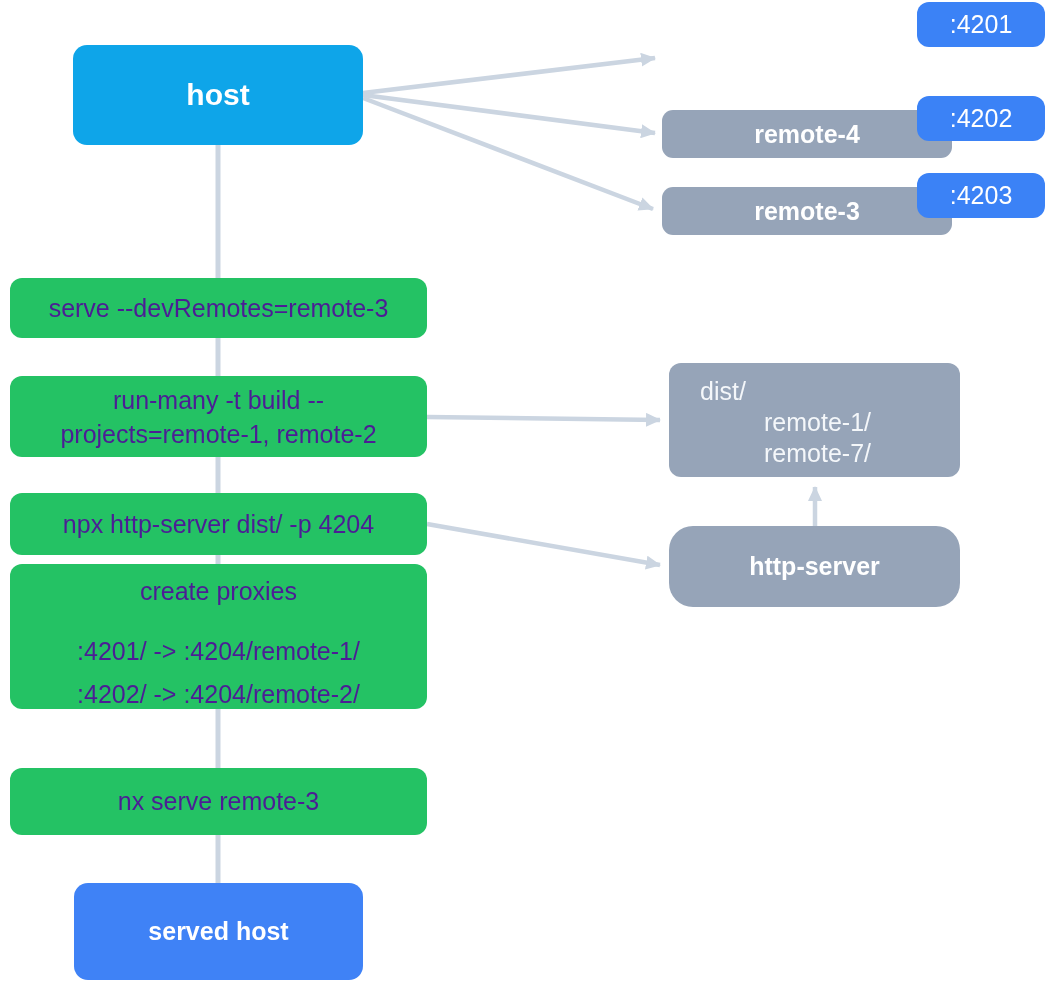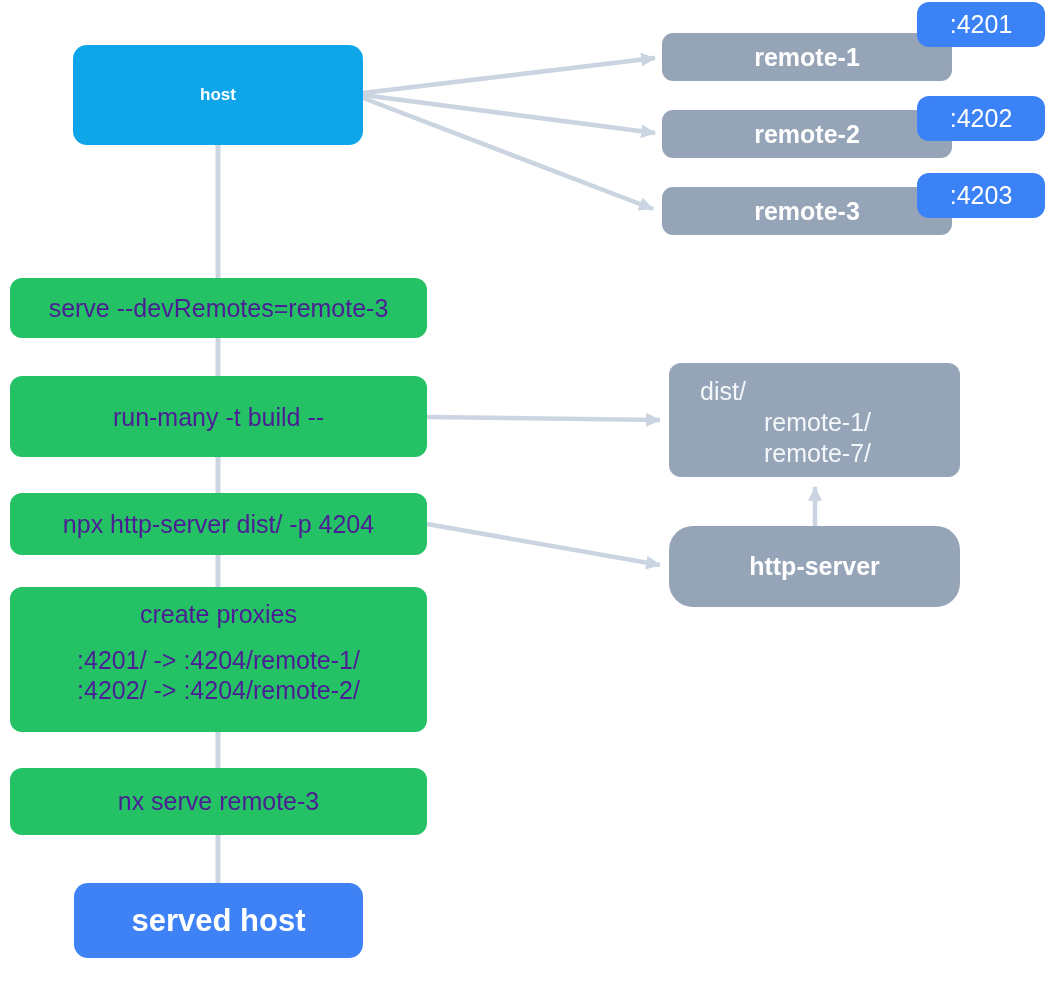--- a/index.html
+++ b/index.html
@@ -31,21 +31,21 @@
   .node{
     position:absolute;
     box-sizing:border-box;
     display:flex;align-items:center;justify-content:center;
     color:var(--c-text);
     z-index:1;
   }
   .node-host{
     left:73px;top:45px;width:290px;height:100px;
     background:var(--c-host);border-radius:14px;
-    font-size:17px;font-weight:bold;
+    font-size:30px;font-weight:bold;
   }
   .remote-box{
     width:290px;height:48px;left:662px;
     background:var(--c-remote);border-radius:11px;
     font-size:25px;font-weight:bold;
     z-index:1;
   }
   .remote-1{top:33px;}
   .remote-2{top:110px;}
   .remote-3{top:187px;}
@@ -62,43 +62,43 @@
     left:10px;width:417px;
     background:var(--c-command);border-radius:12px;
     font-size:25px;font-weight:400;
     color:#4c1d95;
     text-align:center;
   }
   .cmd-serve{top:278px;height:60px;}
   .cmd-run-many{top:376px;height:81px;flex-direction:column;line-height:34px;}
   .cmd-http{top:493px;height:62px;}
   .cmd-proxies{
-    top:587px;height:145px;
-    flex-direction:column;justify-content:flex-start;
+    top:564px;height:145px;
+    flex-direction:column;justify-content:space-between;
     padding-top:12px;line-height:30px;
   }
   .cmd-proxies .proxy-line-1{margin-top:16px;}
   .cmd-nx-serve{top:768px;height:67px;}
   .dist-box{
     left:669px;top:363px;width:291px;height:114px;
     background:var(--c-remote);border-radius:12px;
     font-size:25px;font-weight:400;color:#f4f7fa;
     flex-direction:column;align-items:flex-start;justify-content:flex-start;
     padding:13px 14px 0 31px;line-height:31px;
   }
   .dist-box .dist-entry{margin-left:64px;}
   .http-server-box{
     left:669px;top:526px;width:291px;height:81px;
     background:var(--c-remote);border-radius:24px;
     font-size:25px;font-weight:bold;
   }
   .node-served-host{
-    left:74px;top:883px;width:289px;height:75px;
+    left:74px;top:883px;width:289px;height:97px;
     background:var(--c-served);border-radius:14px;
-    font-size:31px;font-weight:bold;align-items:center;
+    font-size:25px;font-weight:bold;align-items:center;
   }
 </style>
 </head>
 <body>
 
 <div class="canvas">
 
   <svg class="connectors" viewBox="0 0 1055 991" xmlns="http://www.w3.org/2000/svg">
     <defs>
       <marker id="ah" markerUnits="userSpaceOnUse" markerWidth="16" markerHeight="14" refX="14" refY="7" orient="auto">
@@ -111,47 +111,45 @@
     <line x1="363" y1="98" x2="653" y2="209" stroke-width="4.5" marker-end="url(#ah)"></line>
     <line x1="427" y1="417" x2="660" y2="420" stroke-width="4.5" marker-end="url(#ah)"></line>
     <line x1="427" y1="524" x2="660" y2="565" stroke-width="4.5" marker-end="url(#ah)"></line>
     <line x1="815" y1="526" x2="815" y2="487" stroke-width="4.5" marker-end="url(#ah)"></line>
   </svg>
 
   <div class="node node-host">
     <span>host</span>
   </div>
 
-  <div class="node remote-box remote-1">
-    <span>remote-1</span>
-  </div>
   <div class="node port-badge badge-1">
     <span>:4201</span>
   </div>
 
   <div class="node remote-box remote-2">
-    <span>remote-2</span>
+    <span>remote-4</span>
   </div>
   <div class="node port-badge badge-2">
     <span>:4202</span>
   </div>
 
   <div class="node remote-box remote-3">
     <span>remote-3</span>
   </div>
   <div class="node port-badge badge-3">
     <span>:4203</span>
   </div>
 
   <div class="node cmd cmd-serve">
     <span>serve --devRemotes=remote-3</span>
   </div>
 
   <div class="node cmd cmd-run-many">
     <span>run-many -t build --</span>
+    <span>projects=remote-1, remote-2</span>
   </div>
 
   <div class="node cmd cmd-http">
     <span>npx http-server dist/ -p 4204</span>
   </div>
 
   <div class="node cmd cmd-proxies">
     <span>create proxies</span>
     <span class="proxy-line-1">:4201/ -&gt; :4204/remote-1/</span>
     <span>:4202/ -&gt; :4204/remote-2/</span>

